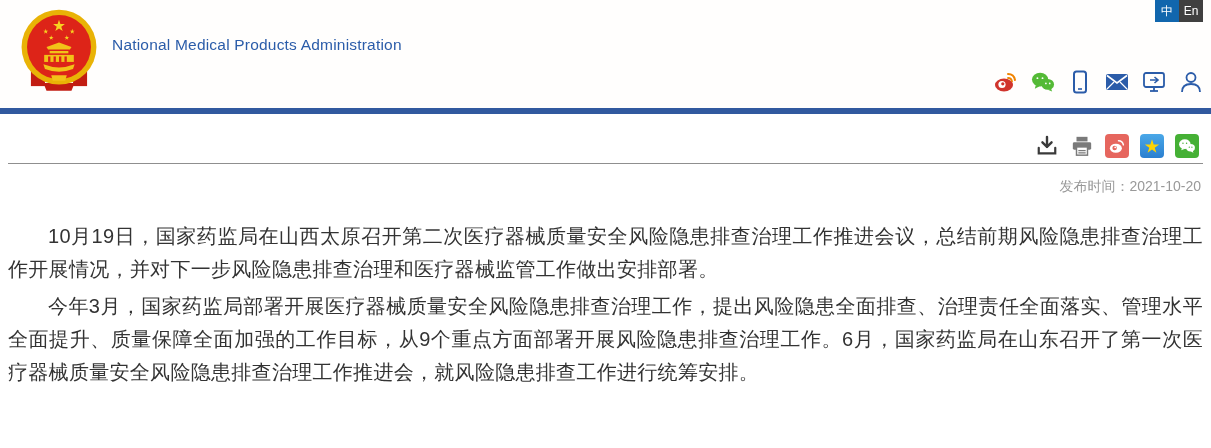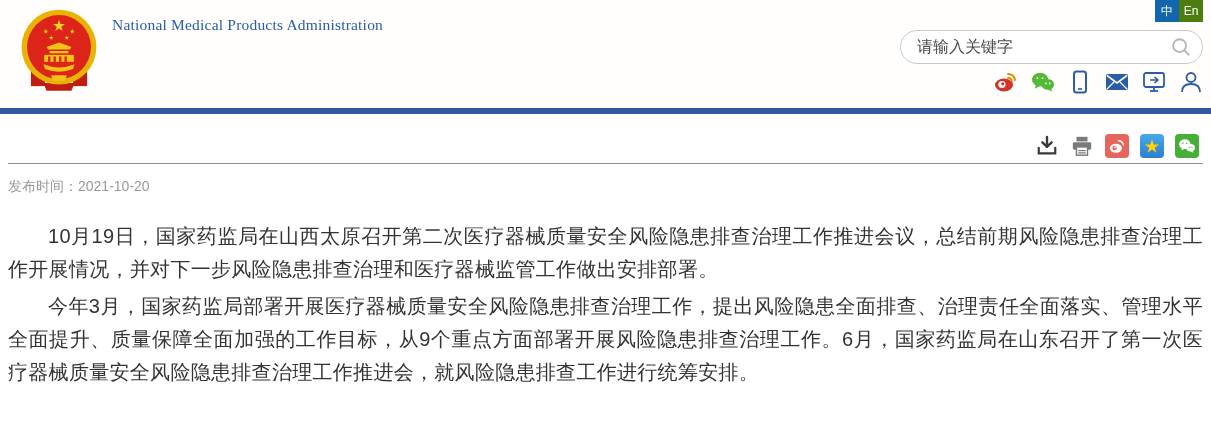--- a/index.html
+++ b/index.html
@@ -9,25 +9,25 @@
     font-family: "Liberation Sans", sans-serif;
     overflow: hidden;
     position: relative;
   }
   
   .header { position: relative; height: 108px; background: #fffefd; }
   .logo-wrap { position: absolute; left: 20px; top: 8px; display: flex; align-items: flex-start; cursor: pointer; }
   .emblem { width: 78px; height: 86px; }
   .logo-text { margin-left: 14px; padding-top: 6px; }
   .logo-title { font-size: 35px; font-weight: bold; color: #2b5ca9; letter-spacing: 3px; font-family: "Liberation Sans", sans-serif; }
-  .logo-sub { font-size: 15.5px; color: #2b5ca9; margin-top: 2px; letter-spacing: 0.2px; font-family: Liberation Serif, serif; }
+  .logo-sub { font-size: 15.5px; color: #2b5ca9; margin-top: 22px; letter-spacing: 0.2px; }
   .lang-switch { position: absolute; top: 0; right: 8px; display: flex; }
   .lang-btn { width: 24px; height: 22px; font-size: 12px; color: #fff; border: none; display: flex; align-items: center; justify-content: center; cursor: pointer; }
   .lang-zh { background: #1166ad; }
-  .lang-en { background: #4d7c0f; }
+  .lang-en { background: #404040; }
   .search-box {
     position: absolute; top: 30px; right: 8px;
     width: 303px; height: 34px;
     border: 1px solid #c9c9c9; border-radius: 17px;
     background: #fff; display: flex; align-items: center; padding: 0 10px 0 16px;
   }
   .search-box input {
     flex: 1; border: none; outline: none; font-size: 16px; color: #444;
     font-family: "Liberation Sans", sans-serif; background: transparent;
   }
@@ -40,21 +40,21 @@
   .content { padding: 0 8px; }
   .article-title {
     margin-top: 44px; text-align: center;
     font-size: 23px; font-weight: bold; color: #333;
     letter-spacing: 0.5px;
   }
   .action-row { display: flex; justify-content: flex-end; align-items: center; gap: 11px; margin-top: 20px; padding-right: 4px; }
   .aicon { width: 24px; height: 24px; display: flex; align-items: center; justify-content: center; cursor: pointer; border: none; background: none; padding: 0; }
   .share-chip { width: 24px; height: 24px; border-radius: 4px; display: flex; align-items: center; justify-content: center; }
   .divider { border: none; border-top: 1px solid #8f8f8f; margin-top: 5px; }
-  .publish { color: #999; font-size: 14px; margin-top: 14px; padding-right: 2px; }
+  .publish { text-align: right; color: #999; font-size: 14px; margin-top: 14px; padding-right: 2px; }
   .body-text { margin-top: 24px; }
   .body-text p {
     font-size: 20px; color: #333; line-height: 33px;
     text-indent: 2em; text-align: justify; letter-spacing: 0.3px;
   }
   .body-text p + p { margin-top: 4px; }
 </style>
 </head>
 <body>
 
@@ -86,29 +86,20 @@
     <div class="logo-text">
       <div class="logo-sub">National Medical Products Administration</div>
     </div>
   </div>
 
   <div class="lang-switch">
     <button class="lang-btn lang-zh">中</button>
     <button class="lang-btn lang-en">En</button>
   </div>
 
-  <div class="search-box">
-    <input type="text" placeholder="请输入关键字" style="">
-    <button class="search-btn">
-      <svg width="22" height="22" viewBox="0 0 24 24" fill="none" stroke="#b5b5b5" stroke-width="2">
-        <circle cx="10.5" cy="10.5" r="7"></circle>
-        <line x1="15.5" y1="15.5" x2="21" y2="21"></line>
-      </svg>
-    </button>
-  </div>
 
   <div class="quick-icons">
     <span class="qicon">
       <svg width="24" height="24" viewBox="0 0 24 24">
         <path d="M14 4 q6 0 7 6" stroke="#f08300" stroke-width="2" fill="none" stroke-linecap="round"></path>
         <path d="M14 8 q3.5 0 4 3.5" stroke="#f08300" stroke-width="1.8" fill="none" stroke-linecap="round"></path>
         <ellipse cx="10" cy="15" rx="9" ry="6.5" fill="#d0342c"></ellipse>
         <circle cx="8" cy="14.5" r="3.6" fill="#fff"></circle>
         <circle cx="8.8" cy="13.8" r="1.6" fill="#d0342c"></circle>
       </svg>

